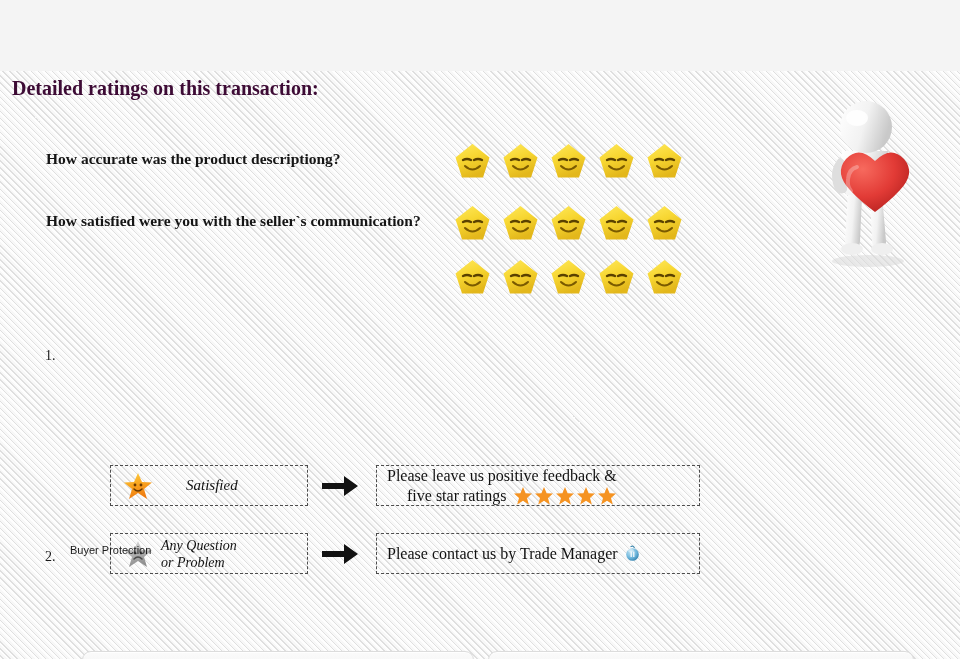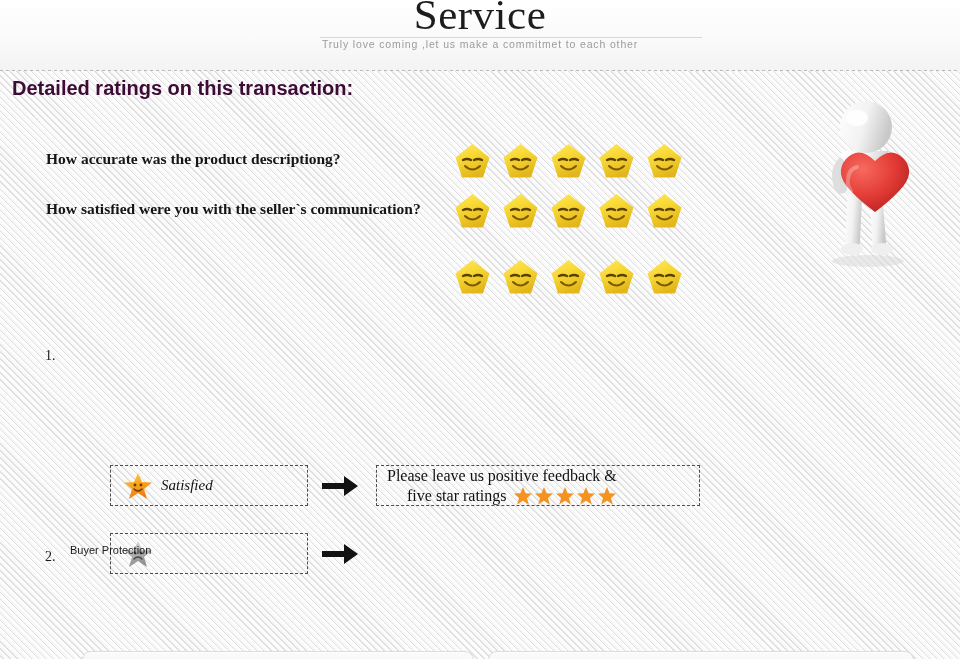--- a/index.html
+++ b/index.html
@@ -81,30 +81,30 @@
   
   #body {
     position: absolute;
     left: 0; top: 71px;
     width: 960px; height: 588px;
   }
 
   #section-heading {
     position: absolute;
     left: 12px; top: 6px;
-    font-family: Liberation Sans, sans-serif;
+    font-family: Liberation Serif, serif;
     font-weight: bold;
     font-size: 20px;
     color: #3d0b35;
   }
 
   
   .q-row { position: absolute; left: 0; width: 720px; height: 58px; font-weight: bold; }
   .q-row.r1 { top: 70px; }
-  .q-row.r2 { top: 120px; }
+  .q-row.r2 { top: 132px; }
   .q-row.r3 { top: 186px; }
 
   .q-text {
     position: absolute;
     left: 46px; top: 9px;
     font-family: "Liberation Serif", serif;
     font-size: 15.5px;
     color: #151515;
     white-space: nowrap;
   }
@@ -153,21 +153,21 @@
   
   .flow-box {
     position: absolute;
     border: 1px dashed #4d4d4d;
     display: flex;
     align-items: center;
   }
   .left-box { width: 198px; height: 41px; padding-left: 12px; }
   .right-box { width: 324px; height: 41px; padding: 0 10px; }
 
-  #box-satisfied { left: 110px; top: 394px; }
+  #box-satisfied { left: 110px; top: 394px; gap: 25px; }
   #box-question  { left: 110px; top: 462px; }
   #box-feedback  { left: 376px; top: 394px; }
   #box-contact   { left: 376px; top: 462px; }
 
   .box-icon { width: 30px; height: 30px; flex: 0 0 30px; margin-right: 8px; }
   .box-icon svg { display: block; width: 30px; height: 30px; }
 
   .script-label {
     font-family: "Liberation Serif", serif;
     font-style: italic;
@@ -212,26 +212,20 @@
     padding-left: 14px;
   }
   #plate-refund-keep { left: 82px;  top: 580px; width: 392px; }
   #plate-full-refund { left: 488px; top: 580px; width: 426px; }
 </style>
 </head>
 <body>
 
 <div id="page">
 
-  <div id="header">
-    <div id="title">Service</div>
-    <div id="title-rule"></div>
-    <div id="subtitle">Truly love coming ,let us make a commitmet to each other</div>
-    <div id="header-divider"></div>
-  </div>
 
   <div id="body" class="hatch">
 
     <div id="section-heading">Detailed ratings on this transaction:</div>
 
     <div class="q-row r1">
       <div class="q-text">How accurate was the product descriptiong?</div>
       <div class="q-stars">
         <div class="smiley-star">
           <svg viewBox="0 0 41 41">
@@ -481,28 +475,51 @@
                 <stop offset="0.5" stop-color="#b5b5b5"></stop>
                 <stop offset="1" stop-color="#8f8f8f"></stop>
               </linearGradient>
             </defs>
           <polygon points="15,2 19,11 29,11.5 21,18 24,28 15,22 6,28 9,18 1,11.5 11,11" fill="url(#gry1)"></polygon>
           <circle cx="12" cy="14" r="1.4" fill="#4a4a4a"></circle>
           <circle cx="18" cy="14" r="1.4" fill="#4a4a4a"></circle>
           <path d="M11 20 q4 -4 8 0" stroke="#4a4a4a" stroke-width="1.5" fill="none" stroke-linecap="round"></path>
         </svg>
       </span>
+      <span>
+        <span class="script-label two-line" style="display:block;">Any Question</span>
+        <span class="script-label two-line" style="display:block;">or Problem</span>
+      </span>
     </div>
 
     <div class="arrow" id="arrow2">
       <svg width="40" height="24" viewBox="0 0 40 24">
         <path d="M2 9 h22 v-7 l14 10 l-14 10 v-7 h-22 Z" fill="#121212"></path>
       </svg>
     </div>
 
+    <div class="flow-box right-box" id="box-contact">
+      <span class="serif-label">Please contact us by Trade Manager</span>
+      <span class="tm-icon">
+        <svg viewBox="0 0 17 17" width="17" height="17">
+          <defs>
+              <radialGradient id="tmg" cx="0.35" cy="0.3" r="0.8">
+                <stop offset="0" stop-color="#bfe4f5"></stop>
+                <stop offset="0.6" stop-color="#6cb4da"></stop>
+                <stop offset="1" stop-color="#2c7ba8"></stop>
+              </radialGradient>
+            </defs>
+          <path d="M7 1.5 q2.5 -1.2 3.2 1.2" stroke="#3b86ad" stroke-width="1.2" fill="none" stroke-linecap="round"></path>
+          <circle cx="8.5" cy="9.5" r="6.3" fill="url(#tmg)"></circle>
+          <rect x="6.6" y="6.6" width="1.2" height="5.4" fill="#fdfdfd"></rect>
+          <rect x="9.2" y="6.6" width="1.2" height="5.4" fill="#fdfdfd"></rect>
+          <ellipse cx="6.8" cy="5.5" rx="3" ry="1.8" fill="#ffffff" opacity="0.4"></ellipse>
+        </svg>
+      </span>
+    </div>
 
     <div class="li-num" id="item2-num">2.</div>
     <div id="item2-text">Buyer Protection</div>
 
     <div class="plate" id="plate-refund-keep">
       
       
       
     </div>
 

